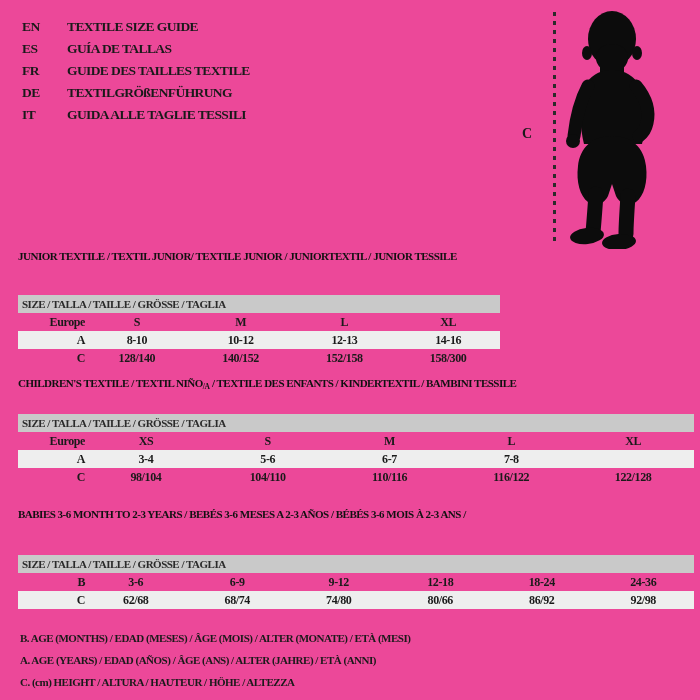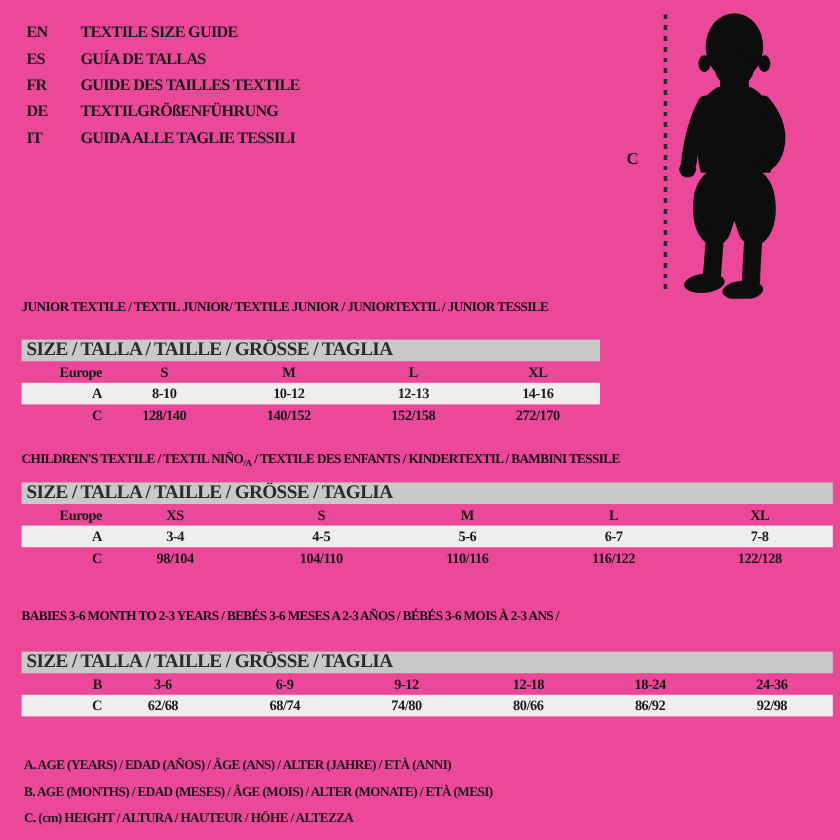--- a/index.html
+++ b/index.html
@@ -35,22 +35,22 @@
   .sec-title .sub { font-size:7.5px; vertical-align:-2px; letter-spacing:-0.3px; }
   .sec-title .tline { display:block; }
 
   
   .table { position:absolute; left:18px; }
   .t-junior   { top:283px; width:482px; }
   .t-children { top:402px; width:676px; }
   .t-babies   { top:543px; width:676px; }
   .size-bar {
     height:18px; line-height:18px; background:#c9c9c9; color:#2b2b2b;
-    font-weight:bold; font-size:16px; letter-spacing:-0.5px;
-    padding-left:4px; box-sizing:border-box; white-space:nowrap; overflow:hidden;
+    font-weight:bold; font-size:11px; letter-spacing:-0.5px;
+    padding-left:4px; box-sizing:border-box; white-space:nowrap; overflow:hidden;margin-top:12px;
   }
   .trow {
     display:grid; height:18px; line-height:18px;
     font-size:12px; font-weight:bold; letter-spacing:-0.4px;
   }
   .t-junior   .trow { grid-template-columns:67px repeat(4,1fr); }
   .t-children .trow { grid-template-columns:67px repeat(5,1fr); }
   .t-babies   .trow { grid-template-columns:67px repeat(6,1fr); }
   .trow.shaded { background:#eeeeee; }
   .rlabel { padding-left:4px; text-align:right; }
@@ -125,41 +125,40 @@
       <span class="cell">8-10</span>
       <span class="cell">10-12</span>
       <span class="cell">12-13</span>
       <span class="cell">14-16</span>
     </div>
     <div class="trow">
       <span class="rlabel">C</span>
       <span class="cell">128/140</span>
       <span class="cell">140/152</span>
       <span class="cell">152/158</span>
-      <span class="cell">272/170</span>
+      <span class="cell">158/300</span>
     </div>
   </div>
 
   <div class="sec-title children">
     <span>CHILDREN'S TEXTILE / TEXTIL NIÑO</span><span class="sub">/A</span><span> / TEXTILE DES ENFANTS / KINDERTEXTIL / BAMBINI TESSILE</span>
   </div>
   <div class="table t-children">
     <div class="size-bar">SIZE / TALLA / TAILLE / GRÖSSE / TAGLIA</div>
     <div class="trow">
       <span class="rlabel">Europe</span>
       <span class="cell">XS</span>
       <span class="cell">S</span>
       <span class="cell">M</span>
       <span class="cell">L</span>
       <span class="cell">XL</span>
     </div>
     <div class="trow shaded">
       <span class="rlabel">A</span>
       <span class="cell">3-4</span>
-      <span class="cell">4-5</span>
       <span class="cell">5-6</span>
       <span class="cell">6-7</span>
       <span class="cell">7-8</span>
     </div>
     <div class="trow">
       <span class="rlabel">C</span>
       <span class="cell">98/104</span>
       <span class="cell">104/110</span>
       <span class="cell">110/116</span>
       <span class="cell">116/122</span>
@@ -186,18 +185,18 @@
       <span class="cell">62/68</span>
       <span class="cell">68/74</span>
       <span class="cell">74/80</span>
       <span class="cell">80/66</span>
       <span class="cell">86/92</span>
       <span class="cell">92/98</span>
     </div>
   </div>
 
   <div class="legend">
+    <div class="legend-line">B. AGE (MONTHS) / EDAD (MESES) / ÂGE (MOIS) / ALTER (MONATE) / ETÀ (MESI)</div>
     <div class="legend-line">A. AGE (YEARS) / EDAD (AÑOS) / ÂGE (ANS) / ALTER (JAHRE) / ETÀ (ANNI)</div>
-    <div class="legend-line">B. AGE (MONTHS) / EDAD (MESES) / ÂGE (MOIS) / ALTER (MONATE) / ETÀ (MESI)</div>
     <div class="legend-line">C. (cm) HEIGHT / ALTURA / HAUTEUR / HÖHE / ALTEZZA</div>
   </div>
 
 </div>
 
 </body></html>

